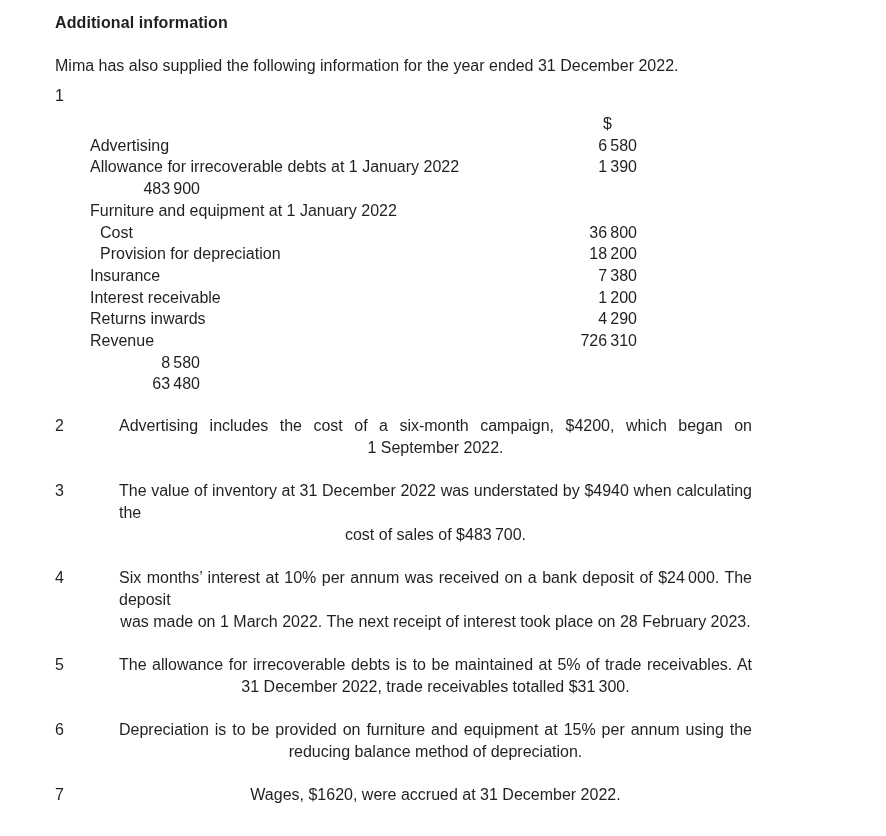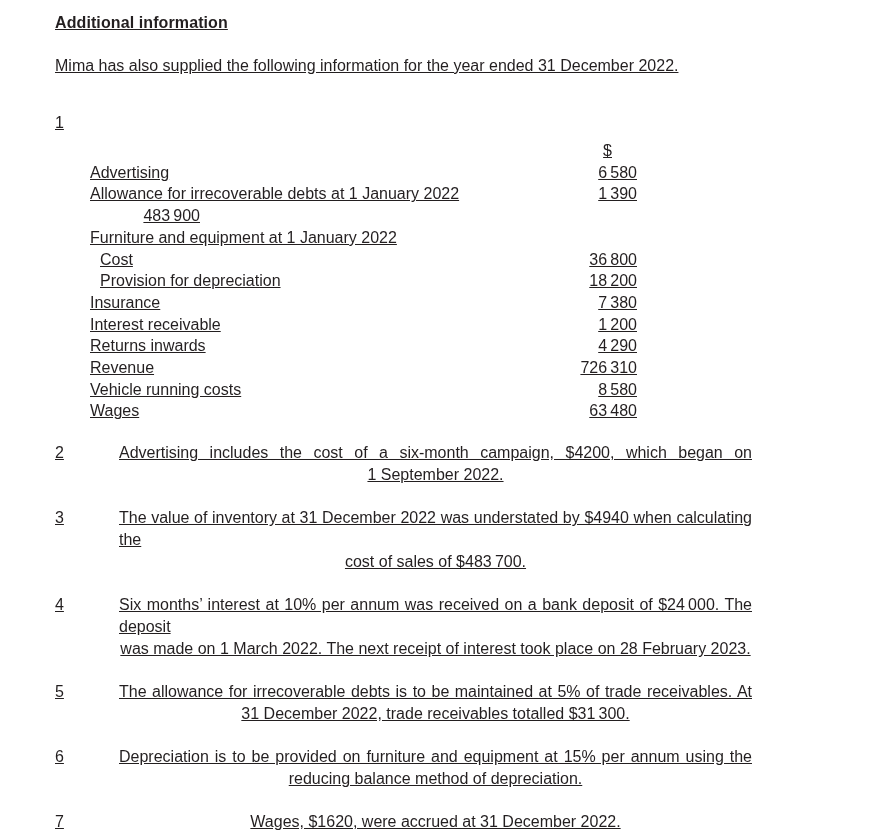--- a/index.html
+++ b/index.html
@@ -5,24 +5,24 @@
   * { margin: 0; padding: 0; box-sizing: border-box; }
   html, body {
     width: 886px; height: 836px;
     background: #ffffff;
     font-family: "Liberation Sans", "DejaVu Sans", sans-serif;
     font-size: 16px;
     line-height: 22px;
     color: #231f20;
     overflow: hidden;
   }
-  .doc { padding: 12px 36px 0 55px; width: 788px; text-decoration: underline; }
+  .doc { padding: 12px 36px 0 55px; width: 788px; }
 
   .heading { font-weight: bold; margin-bottom: 21px; letter-spacing: 0.1px; }
-  .intro   { margin-bottom: 35px; }
+  .intro   { margin-bottom: 8px; }
 
   .note1-number { margin-bottom: 0; }
 
   .figures-table {
     margin-left: 35px;      
     margin-top: 6px;
     margin-bottom: 20px;
     width: 547px;           
     line-height: 21.7px;
   }
@@ -87,25 +87,23 @@
     </div>
     <div class="t-row">
       <div class="label">Returns inwards</div>
       <div class="value">4 290</div>
     </div>
     <div class="t-row">
       <div class="label">Revenue</div>
       <div class="value">726 310</div>
     </div>
     <div class="t-row">
-      <div class="label">Vehicle running costs</div>
       <div class="value">8 580</div>
     </div>
     <div class="t-row">
-      <div class="label">Wages</div>
       <div class="value">63 480</div>
     </div>
   </div>
 
   <div class="note">
     <div class="note-num">2</div>
     <div class="note-body">
       <div class="line just">Advertising includes the cost of a six-month campaign, $4200, which began on</div>
       <div class="line last">1 September 2022.</div>
     </div>

